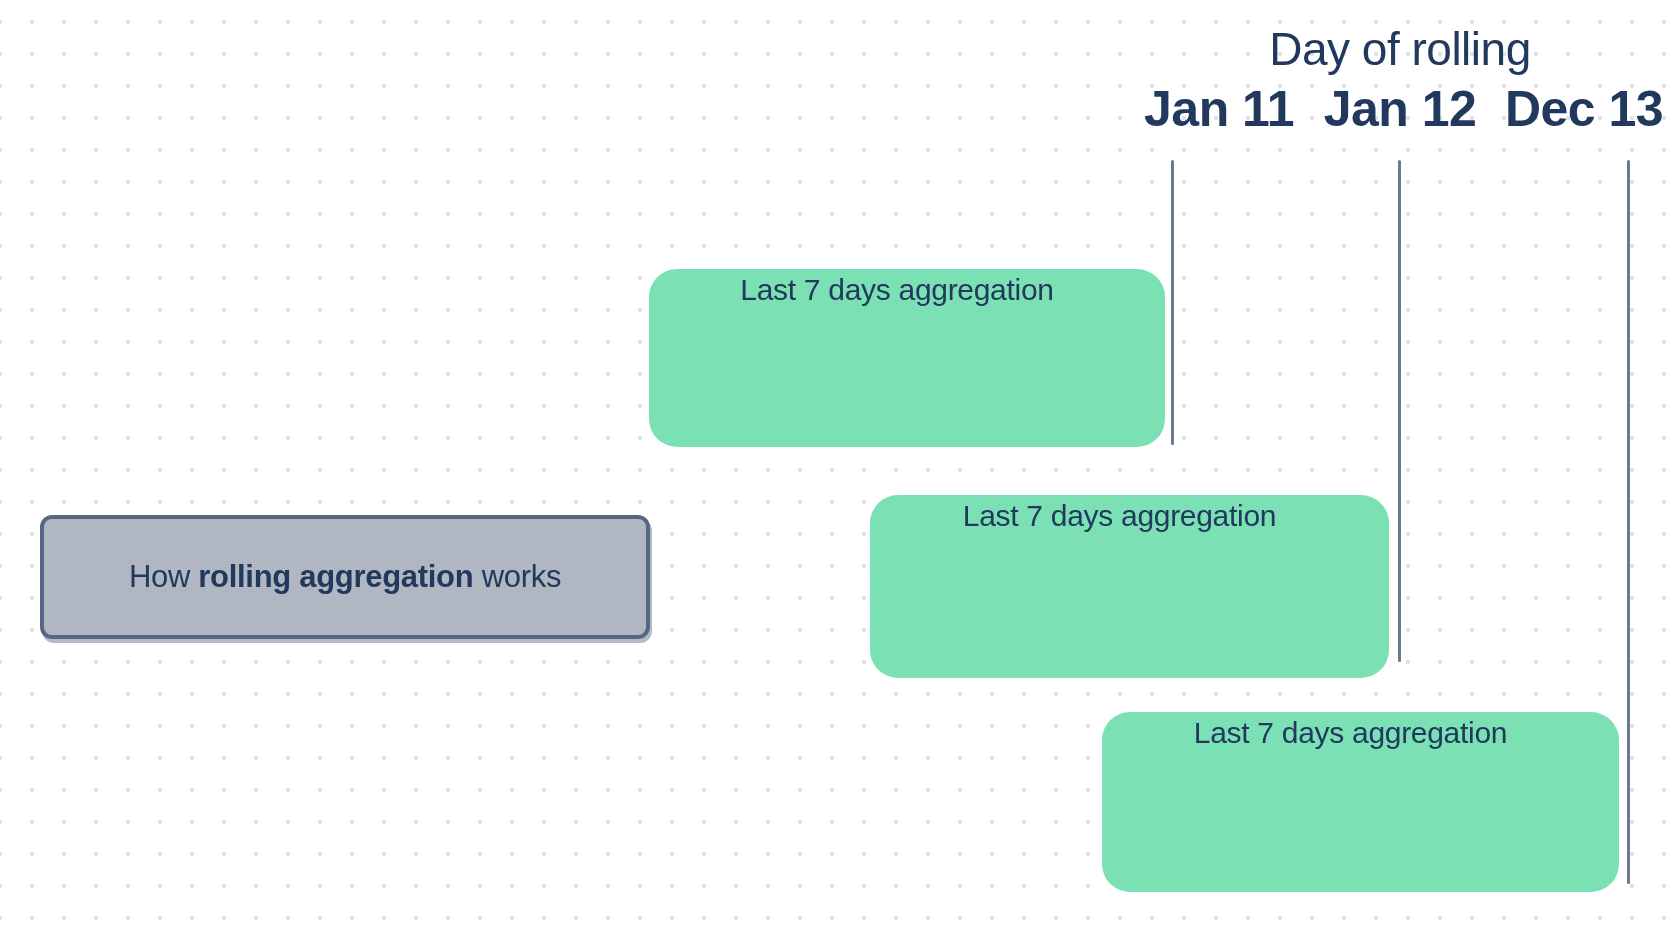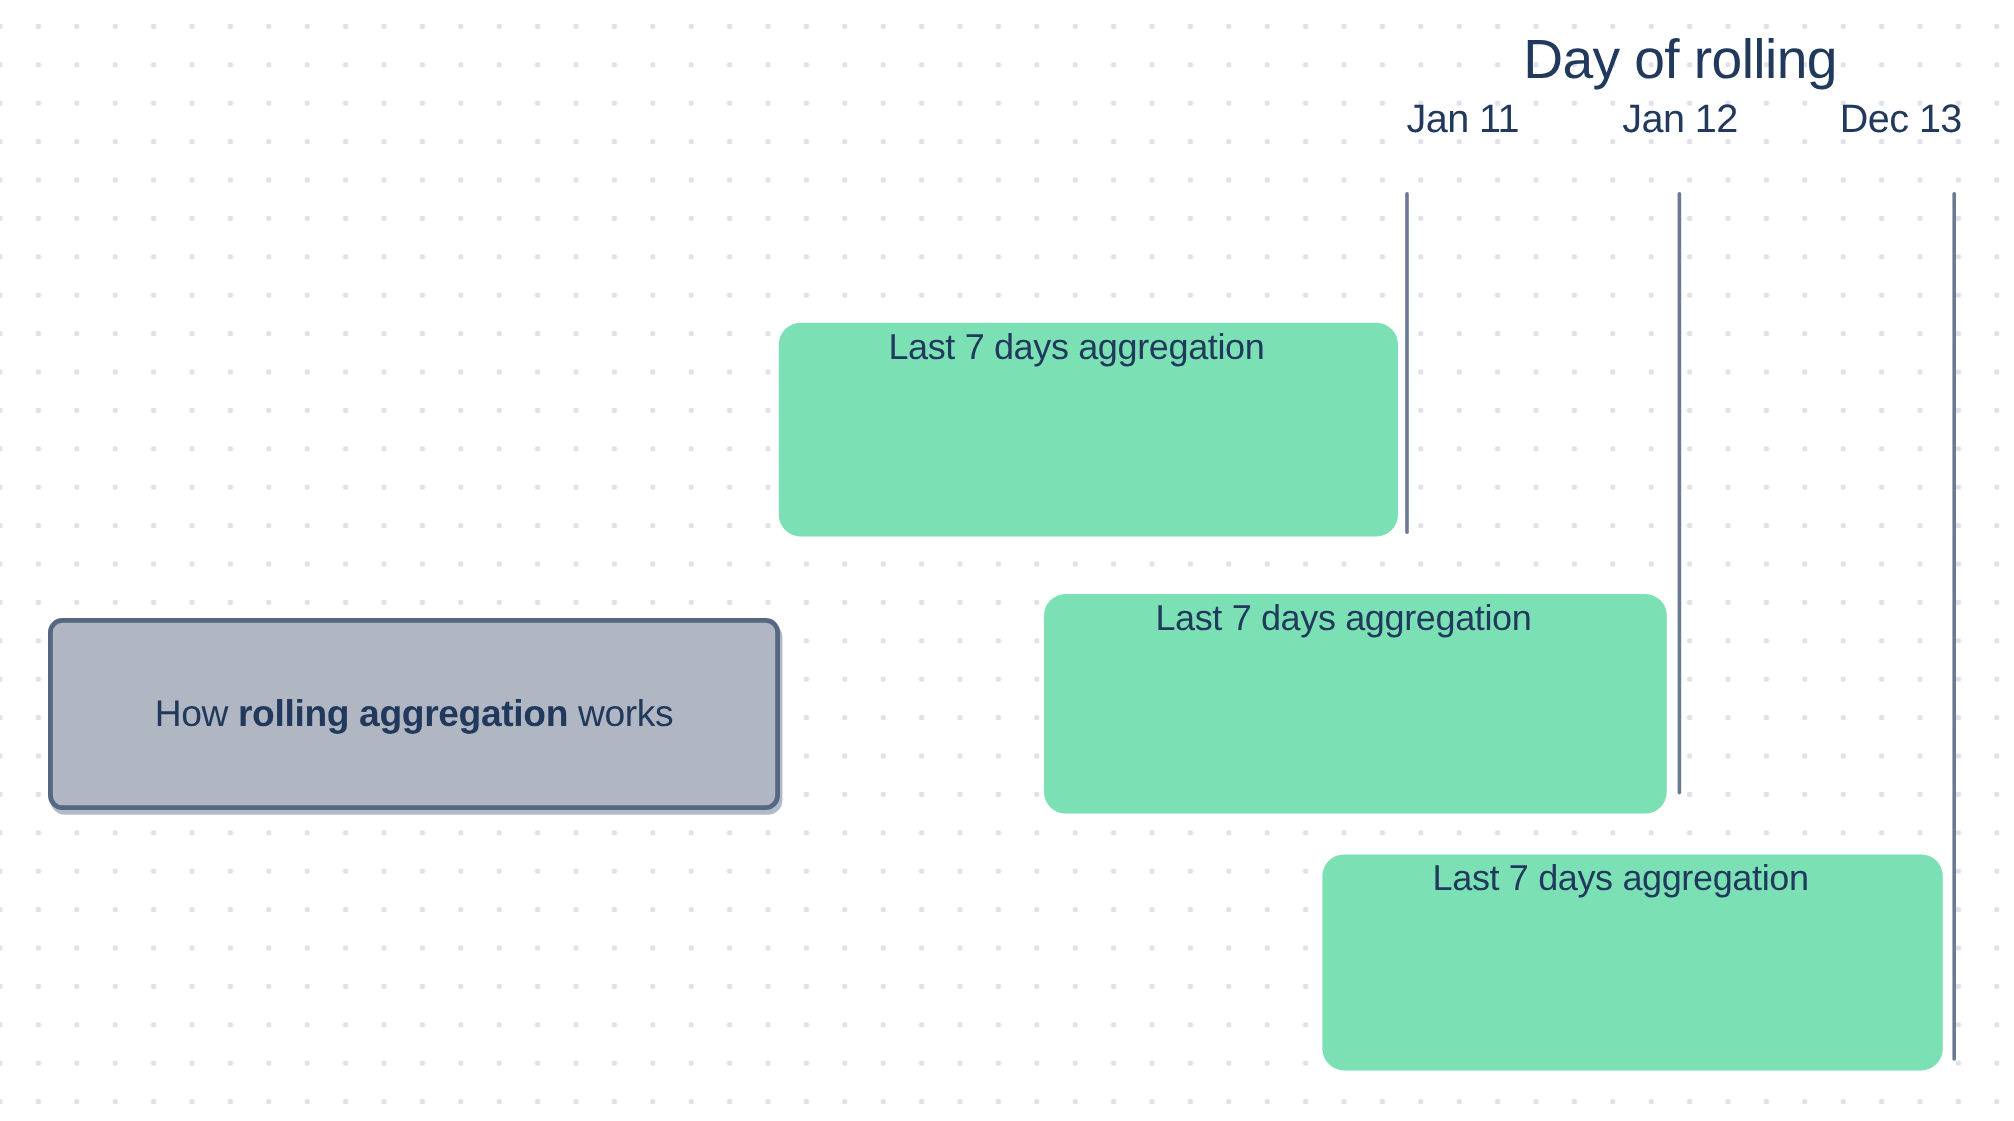--- a/index.html
+++ b/index.html
@@ -28,64 +28,64 @@
     font-size: 46px;
     font-weight: 500;
     white-space: nowrap;
     letter-spacing: -0.5px;
   }
 
   .date-label {
     position: absolute;
     top: 80px;
     transform: translateX(-50%);
-    font-size: 33px;
-    font-weight: 400;
+    font-size: 50px;
+    font-weight: 700;
     white-space: nowrap;
     letter-spacing: -0.5px;
   }
   .date-1 { left: 1219px; }
   .date-2 { left: 1400px; }
   .date-3 { left: 1584px; }
 
   .vline {
     position: absolute;
     width: 3px;
     background: #6b7a92;
     border-radius: 2px;
   }
   .vline-1 { left: 1171px; top: 160px; height: 285px; }
   .vline-2 { left: 1398px; top: 160px; height: 502px; }
   .vline-3 { left: 1627px; top: 160px; height: 724px; }
 
   .agg-box {
     position: absolute;
     background: #7be0b4;
-    border-radius: 18px;
+    border-radius: 28px;
     box-sizing: border-box;
     display: flex;
     flex-direction: column;
     align-items: center;
     justify-content: space-between;
     text-align: center;
     font-size: 30px;
     line-height: 42px;
     padding-right: 20px;
     letter-spacing: -0.3px;
   }
   .agg-1 { left: 649px;  top: 269px; width: 516px; height: 178px; }
   .agg-2 { left: 870px;  top: 495px; width: 519px; height: 183px; }
   .agg-3 { left: 1102px; top: 712px; width: 517px; height: 180px; }
 
   .legend-box {
     position: absolute;
     left: 40px;
     top: 515px;
     width: 610px;
-    height: 160px;
+    height: 124px;
     box-sizing: border-box;
     background: #b1b7c2;
     border: 4px solid #566783;
     border-radius: 12px;
     box-shadow: 2px 4px 0 rgba(86, 103, 131, 0.45);
     display: flex;
     align-items: center;
     justify-content: center;
     font-size: 31px;
     letter-spacing: -0.3px;

